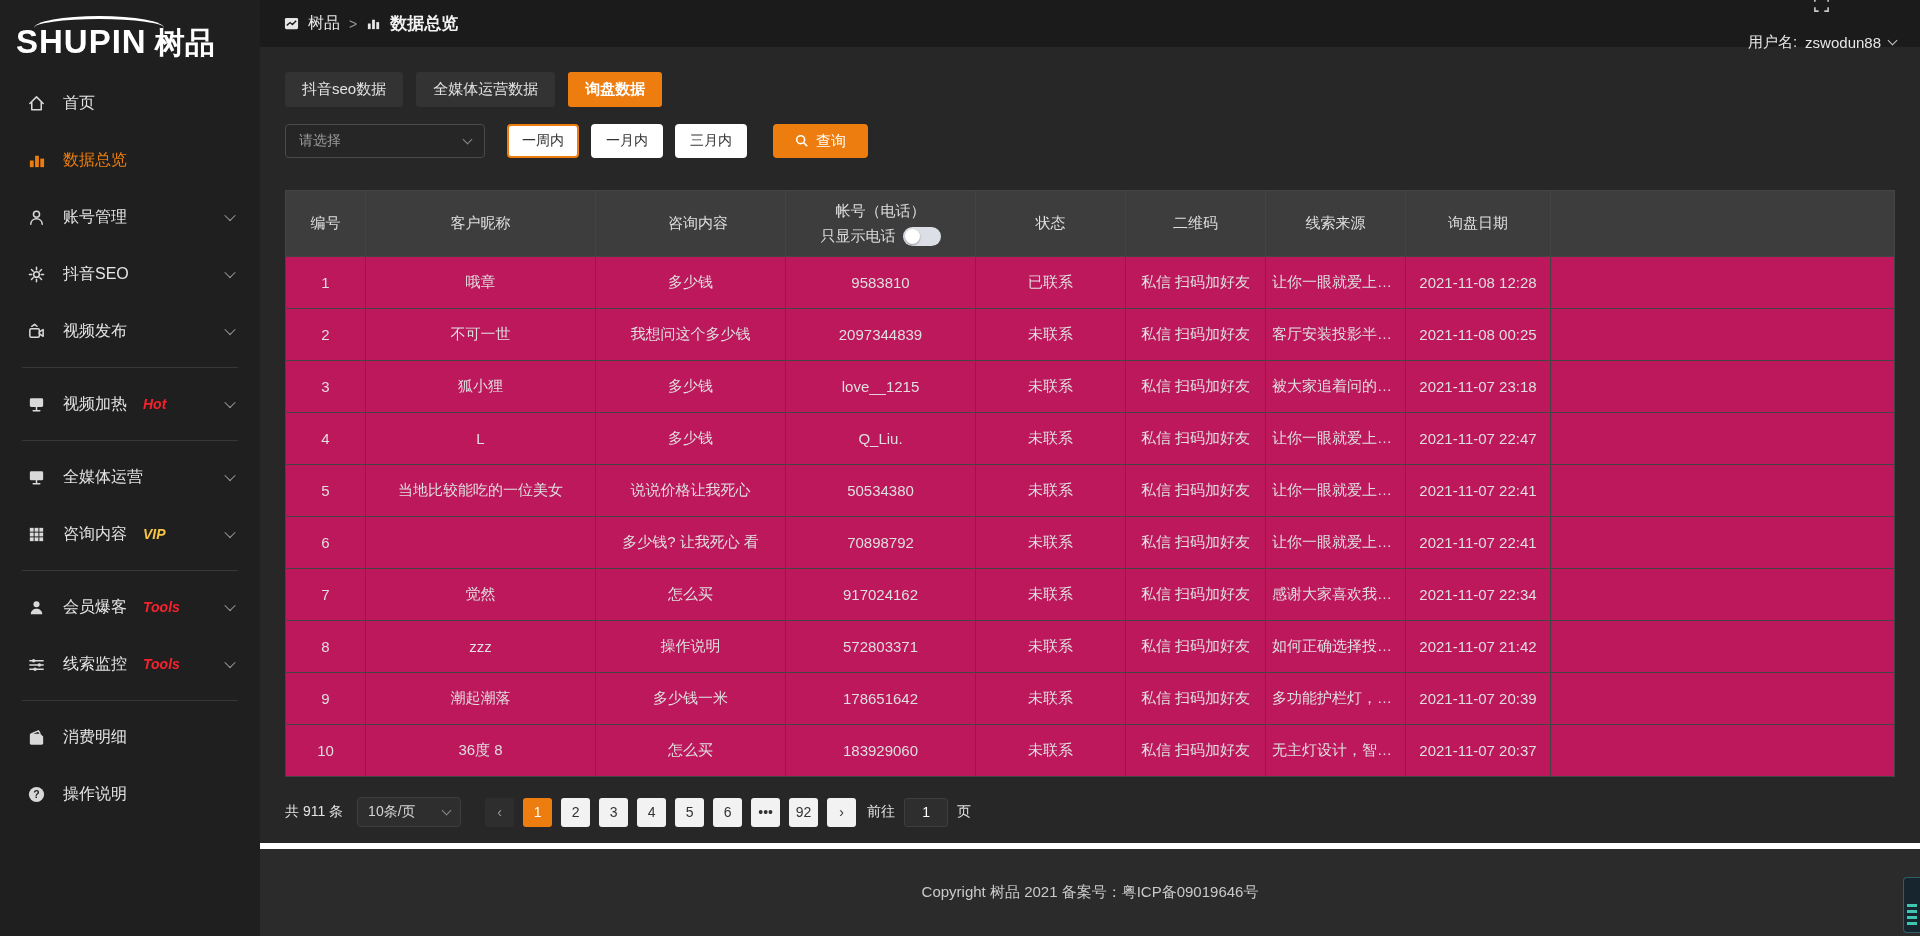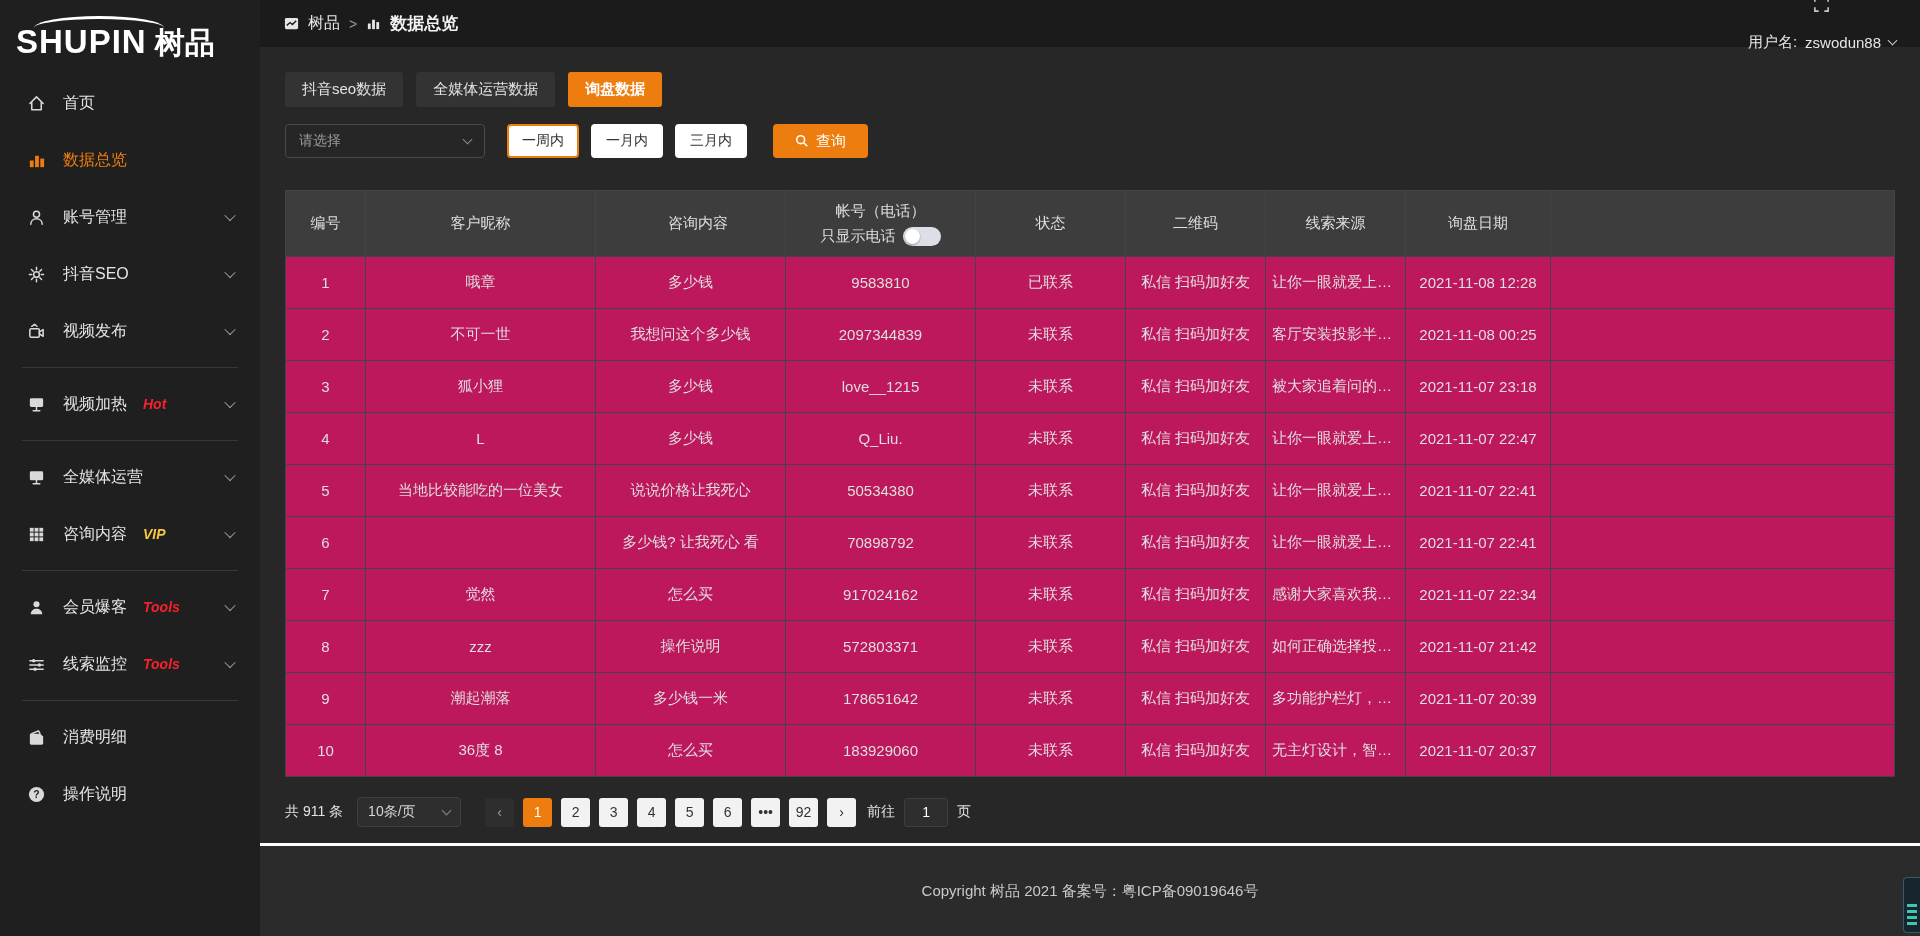--- a/index.html
+++ b/index.html
@@ -67,21 +67,21 @@
   .total { margin-right:14px; }
   .psel { background:#2E2E2E; border:1px solid #3E3E3E; border-radius:4px; height:30px; width:104px; display:flex; align-items:center; padding:0 10px; color:#D5D5D5; cursor:pointer; margin-right:24px; }
   .psel .chev-down { margin-left:auto; border-color:#8A8A8A; }
   .pbtn { min-width:29px; height:29px; background:#F2F2F2; color:#333333; border-radius:3px; display:flex; align-items:center; justify-content:center; font-size:14px; margin-right:9px; cursor:pointer; padding:0 5px; }
   .pbtn.active { background:#ED7D0E; color:#FFFFFF; }
   .pbtn.prev { background:#2E2E2E; color:#9A9A9A; }
   .goto { display:flex; align-items:center; gap:9px; margin-left:2px; }
   .goto-input { width:44px; height:29px; background:#2E2E2E; border:1px solid #3E3E3E; color:#FFFFFF; text-align:center; border-radius:3px; font-size:14px; font-family:inherit; }
 
   
-  .footer { height:93px; flex-shrink:0; border-top:3px solid #ffffff; background:#2B2B2B; display:flex; align-items:center; justify-content:center; color:#C9C9C9; font-size:15px; }
+  .footer { height:93px; flex-shrink:0; border-top:6px solid #ffffff; background:#2B2B2B; display:flex; align-items:center; justify-content:center; color:#C9C9C9; font-size:15px; }
 
   
   .float-widget { position:fixed; right:0; bottom:3px; width:17px; height:56px; background:#17262E; border:1px solid #2E5F66; border-right:none; border-radius:4px 0 0 4px; padding:26px 3px 4px 3px; }
   .float-widget .stripes { width:100%; height:100%; background:repeating-linear-gradient(to bottom,#3EC6B0 0 3px,#17262E 3px 6px); }
 </style>
 </head>
 <body>
 
 <aside class="sidebar">
   <div class="logo">

